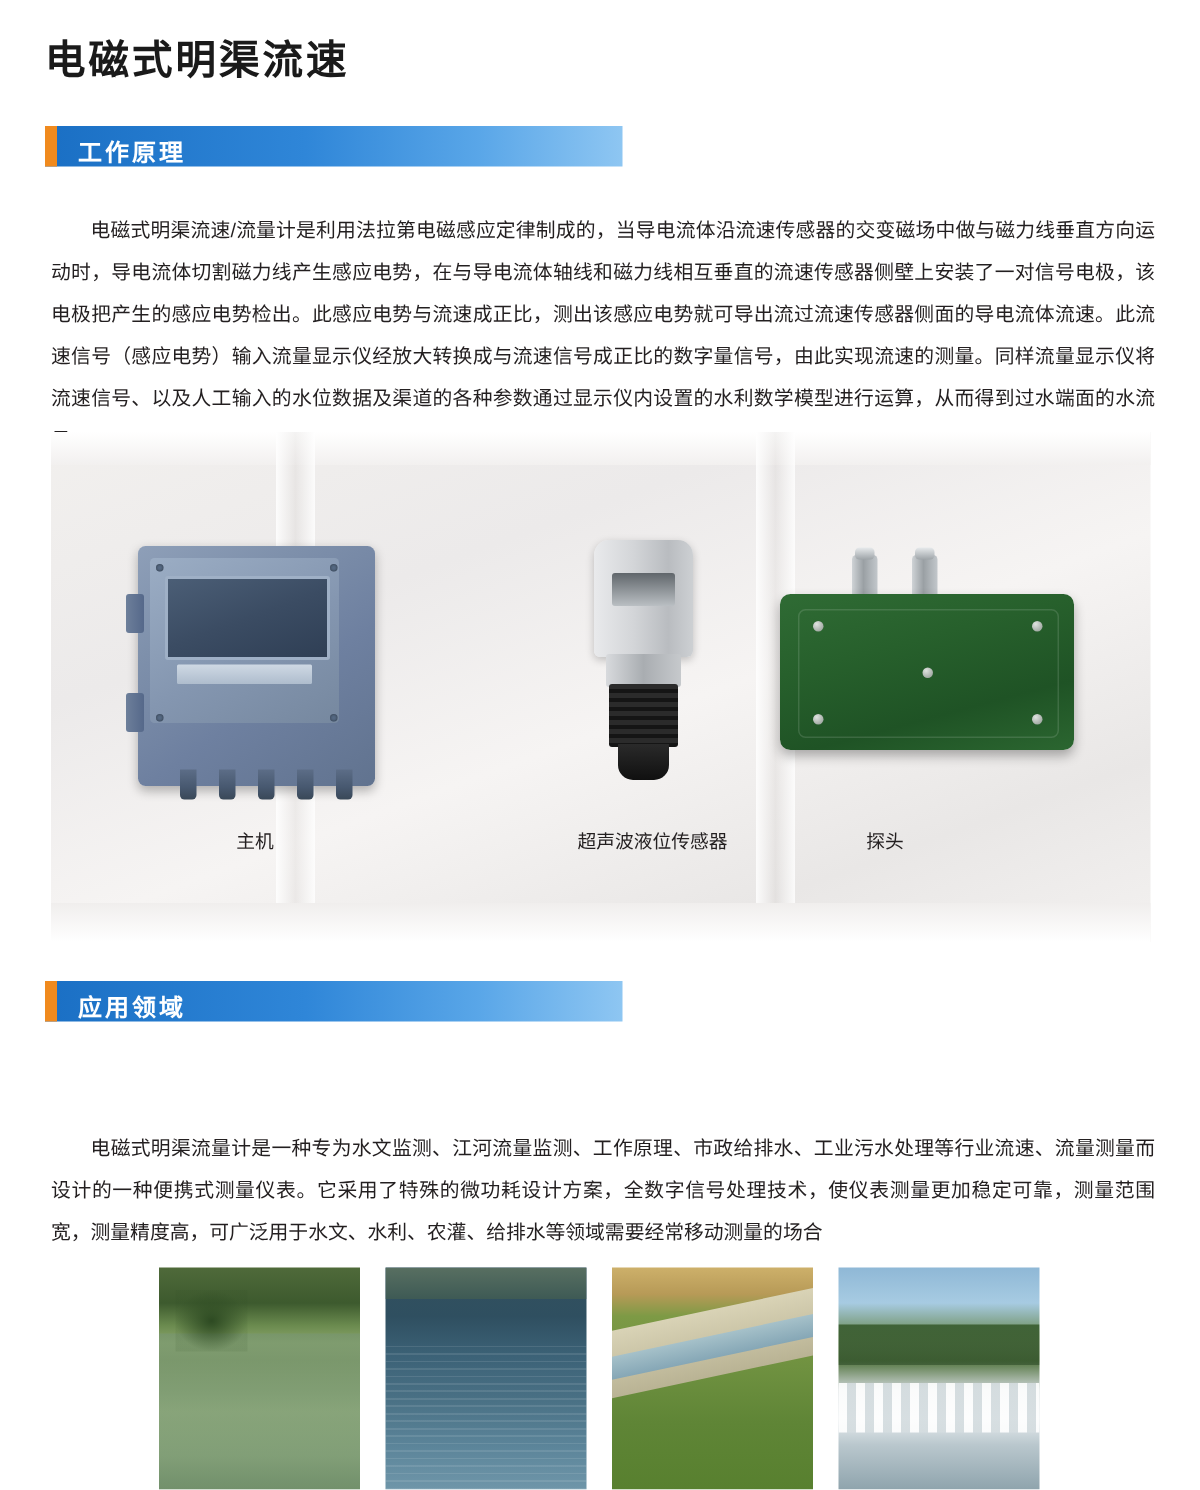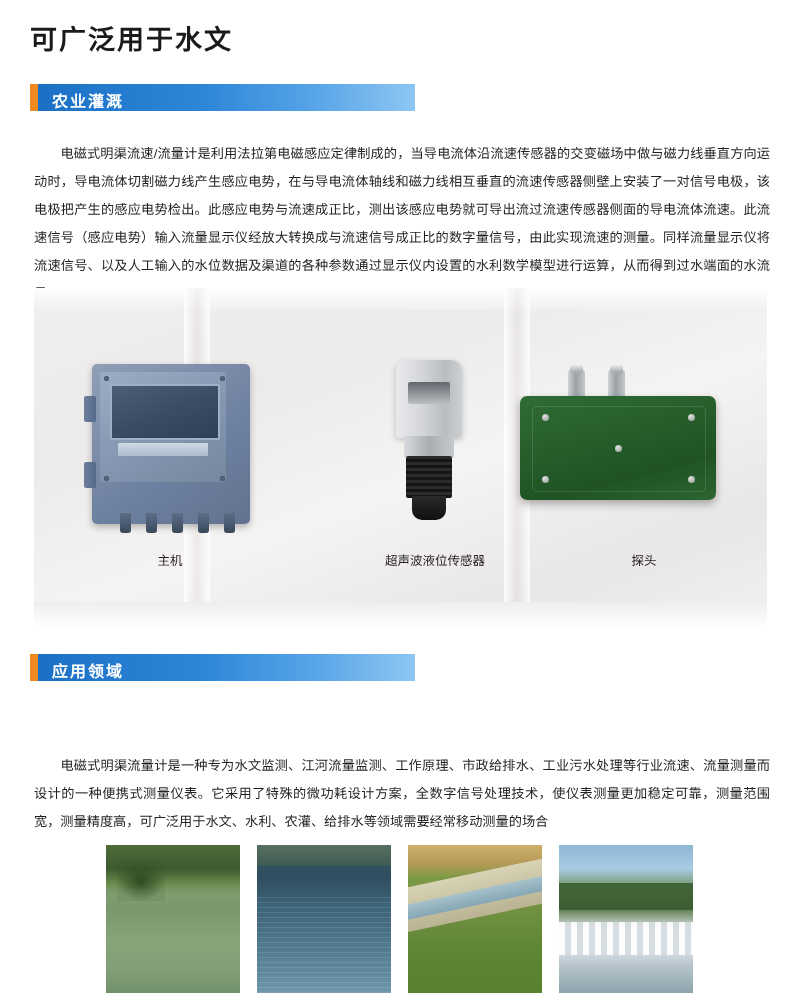--- a/index.html
+++ b/index.html
@@ -354,25 +354,25 @@
   }
   .ph4::after {
     content:"";
     position:absolute; left:0; right:0; top:26%; height:18%;
     background: linear-gradient(to bottom, rgba(60,95,50,0.95), rgba(45,75,40,0.6));
   }
 </style>
 </head>
 <body>
 
-<div class="page-title">可广泛用于水文</div>
+<div class="page-title">电磁式明渠流速</div>
 
 <div class="section-bar" style="top:84px;">
   <span class="accent"></span>
-  <span class="bar-text">农业灌溉</span>
+  <span class="bar-text">工作原理</span>
 </div>
 
 <div class="para" style="top:140px;">电磁式明渠流速/流量计是利用法拉第电磁感应定律制成的，当导电流体沿流速传感器的交变磁场中做与磁力线垂直方向运动时，导电流体切割磁力线产生感应电势，在与导电流体轴线和磁力线相互垂直的流速传感器侧壁上安装了一对信号电极，该电极把产生的感应电势检出。此感应电势与流速成正比，测出该感应电势就可导出流过流速传感器侧面的导电流体流速。此流速信号（感应电势）输入流量显示仪经放大转换成与流速信号成正比的数字量信号，由此实现流速的测量。同样流量显示仪将流速信号、以及人工输入的水位数据及渠道的各种参数通过显示仪内设置的水利数学模型进行运算，从而得到过水端面的水流量。</div>
 
 <div class="sub-label" style="left:64px; top:300px;">
   <span class="dot"></span><span>仪表组成</span>
 </div>
 
 <div class="photo-panel">
   <div class="panel-fold" style="left:150px;"></div>
@@ -416,21 +416,21 @@
     </div>
   <div class="plate">
     <div class="inner"></div>
     <div class="bolt" style="left:22px; top:18px;"></div>
     <div class="bolt" style="left:168px; top:18px;"></div>
     <div class="bolt" style="left:22px; top:80px;"></div>
     <div class="bolt" style="left:168px; top:80px;"></div>
     <div class="bolt" style="left:95px; top:49px;"></div>
   </div>
 </div>
-<div class="caption" style="left:544px; top:550px;">探头</div>
+<div class="caption" style="left:490px; top:550px;">探头</div>
 
 <div class="section-bar" style="top:654px;">
   <span class="accent"></span>
   <span class="bar-text">应用领域</span>
 </div>
 
 <div class="para" style="top:752px;">电磁式明渠流量计是一种专为水文监测、江河流量监测、工作原理、市政给排水、工业污水处理等行业流速、流量测量而设计的一种便携式测量仪表。它采用了特殊的微功耗设计方案，全数字信号处理技术，使仪表测量更加稳定可靠，测量范围宽，测量精度高，可广泛用于水文、水利、农灌、给排水等领域需要经常移动测量的场合</div>
 
 <div class="photos">
   <div class="photo ph1"></div>

